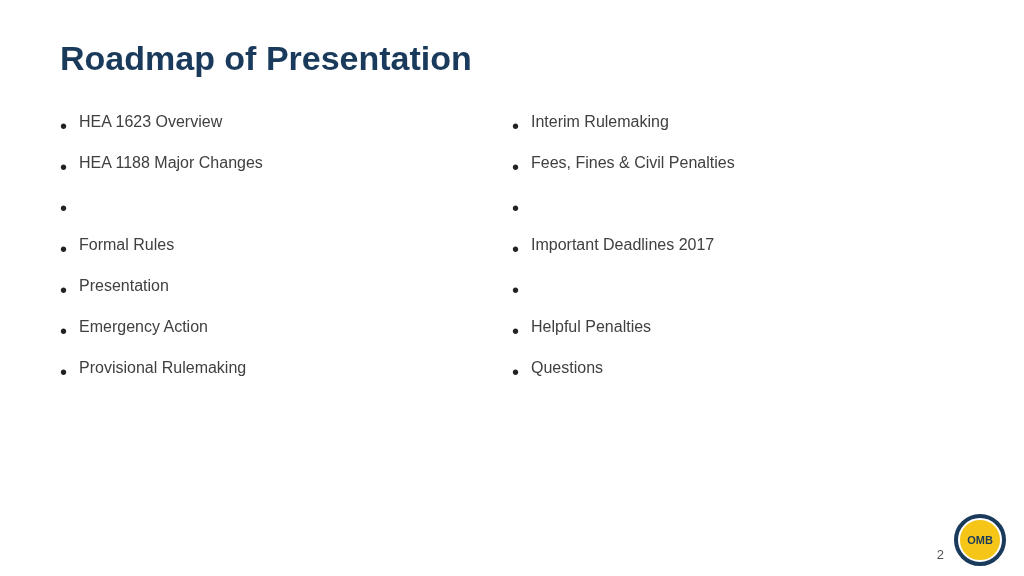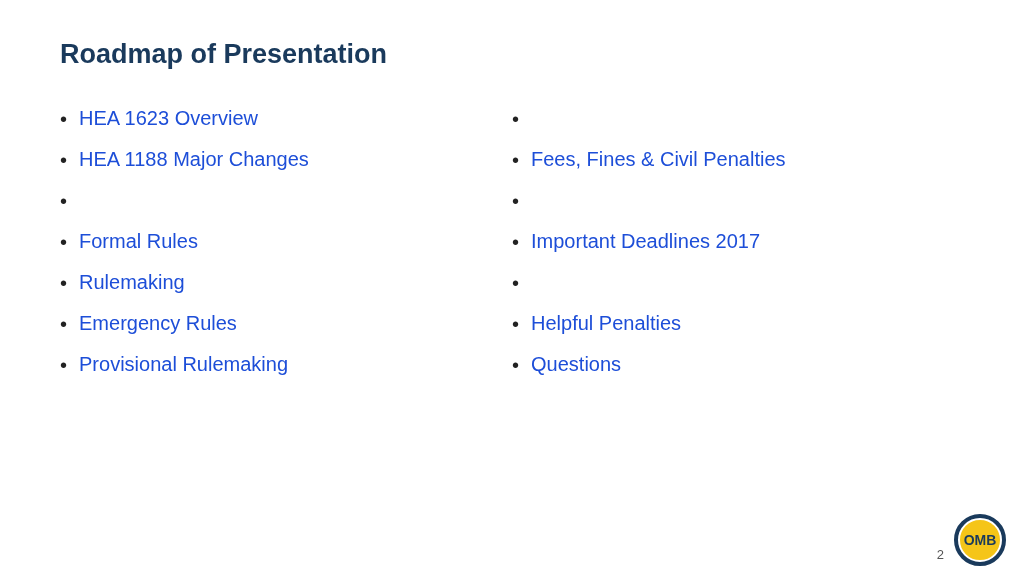--- a/index.html
+++ b/index.html
@@ -19,21 +19,21 @@
 
     .slide {
       width: 1024px;
       height: 576px;
       padding: 40px 60px 30px 60px;
       position: relative;
       background: #ffffff;
     }
 
     .slide-title {
-      font-size: 27px;
+      font-size: 34px;
       font-weight: 800;
       color: #1a3a5c;
       margin-bottom: 28px;
       line-height: 1.1;
     }
 
     .content-area {
       display: flex;
       flex-direction: row;
       gap: 0;
@@ -58,22 +58,22 @@
 
     .bullet {
       color: #222222;
       font-size: 20px;
       margin-right: 12px;
       margin-top: 1px;
       flex-shrink: 0;
     }
 
     .item-text {
-      color: #1d4ed8;
-      font-size: 20px;
+      color: #404040;
+      font-size: 16px;
     }
 
     .page-number {
       position: absolute;
       bottom: 14px;
       right: 80px;
       font-size: 13px;
       color: #555555;
     }
 
@@ -104,21 +104,21 @@
       border-radius: 50%;
       background: #f5c518;
       border: 2px solid #ffffff;
       display: flex;
       align-items: center;
       justify-content: center;
       position: relative;
     }
 
     .logo-text {
-      font-size: 14px;
+      font-size: 11px;
       font-weight: 900;
       color: #1a3a5c;
       text-align: center;
       line-height: 1;
     }
   </style>
 </head>
 <body>
 
 <div class="slide">
@@ -138,35 +138,36 @@
         </div>
         <div class="list-item">
           <span class="bullet">•</span>
         </div>
         <div class="list-item">
           <span class="bullet">•</span>
           <span class="item-text">Formal Rules</span>
         </div>
         <div class="list-item">
           <span class="bullet">•</span>
-          <span class="item-text">Rulemaking</span>
-        </div>
-        <div class="list-item">
-          <span class="bullet">•</span>
-          <span class="item-text">Emergency Rules</span>
+          <span class="item-text">Presentation</span>
+        </div>
+        <div class="list-item">
+          <span class="bullet">•</span>
+          <span class="item-text">Emergency Action</span>
         </div>
         <div class="list-item">
           <span class="bullet">•</span>
           <span class="item-text">Provisional Rulemaking</span>
         </div>
       </div>
 
     <div class="column" id="right-col">
     <div class="list-item">
           <span class="bullet">•</span>
+          <span class="item-text">Interim Rulemaking</span>
         </div>
         <div class="list-item">
           <span class="bullet">•</span>
           <span class="item-text">Fees, Fines &amp; Civil Penalties</span>
         </div>
         <div class="list-item">
           <span class="bullet">•</span>
         </div>
         <div class="list-item">
           <span class="bullet">•</span>

